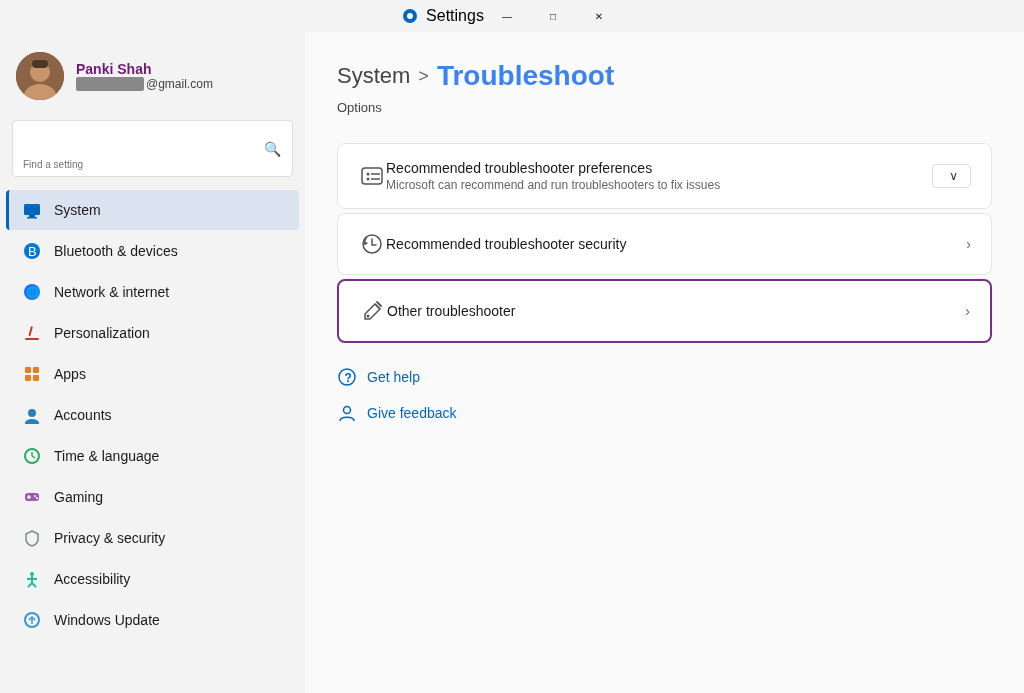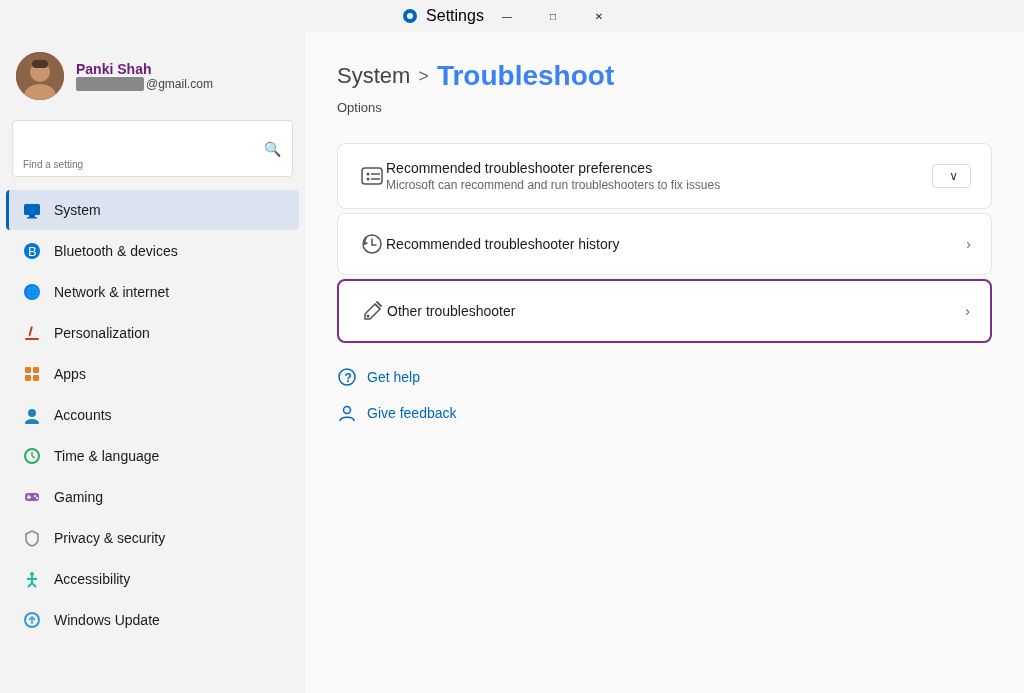--- a/index.html
+++ b/index.html
@@ -486,21 +486,21 @@
     <div class="card">
       <div class="card-icon">
         <svg width="24" height="24" viewBox="0 0 24 24" xmlns="http://www.w3.org/2000/svg">
           <circle cx="12" cy="12" r="9" fill="none" stroke="#555" stroke-width="1.5"></circle>
           <polyline points="12,7 12,13 16,13" fill="none" stroke="#555" stroke-width="1.5" stroke-linecap="round"></polyline>
           <path d="M6 6 C5 8 4.5 10 5 12" stroke="#555" stroke-width="1.5" stroke-linecap="round" fill="none"></path>
           <polyline points="4,10 5,12 7,11" fill="none" stroke="#555" stroke-width="1.5" stroke-linecap="round"></polyline>
         </svg>
       </div>
       <div class="card-text">
-        <div class="card-title">Recommended troubleshooter history</div>
+        <div class="card-title">Recommended troubleshooter security</div>
       </div>
       <div class="card-action">
         <span class="chevron-right">›</span>
       </div>
     </div>
 
     <div class="card highlighted">
       <div class="card-icon">
         <svg width="24" height="24" viewBox="0 0 24 24" xmlns="http://www.w3.org/2000/svg">
           <line x1="16" y1="3" x2="20" y2="7" stroke="#555" stroke-width="1.8" stroke-linecap="round"></line>

